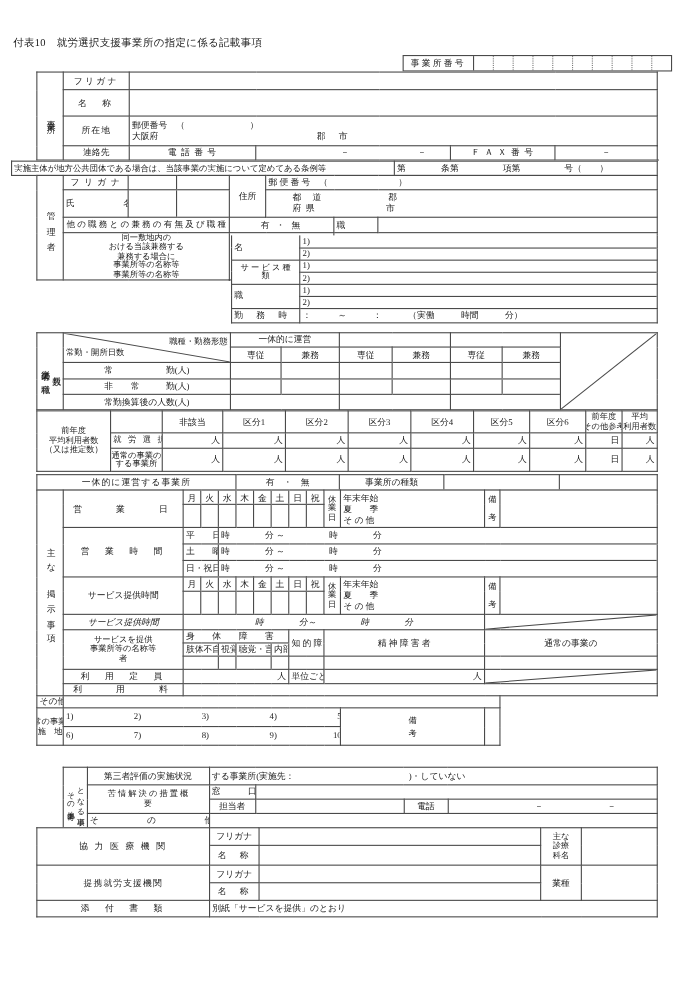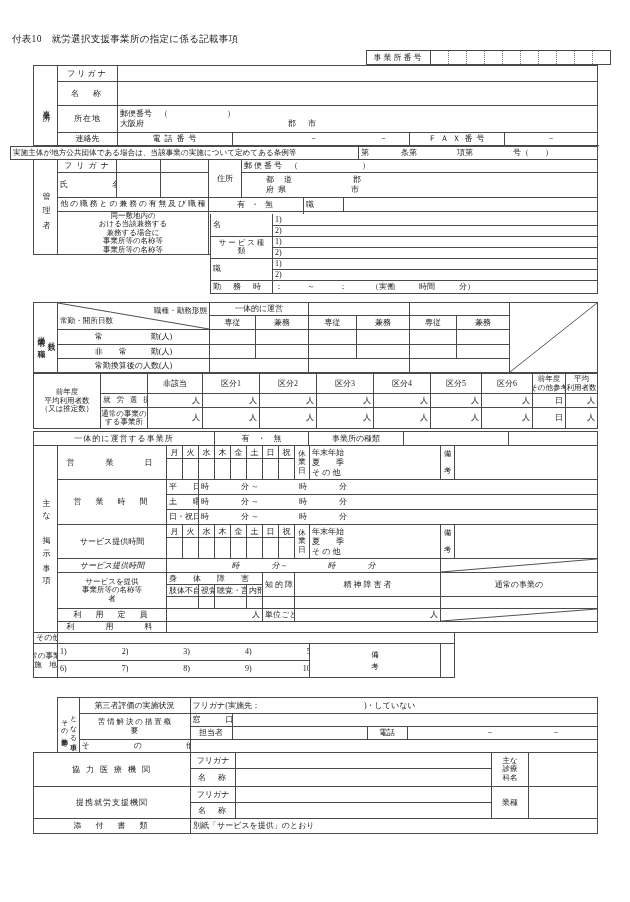--- a/index.html
+++ b/index.html
@@ -697,21 +697,21 @@
     <tbody>
         <tr style="height:16px;">
       <td rowspan="4" class="nolT nolB nolL nolR" style="border:none;"></td>
       <td rowspan="4" class="c">
         <div class="hstack2">
           <div class="vert tight" style="font-size:7px;">その他参考</div>
           <div class="vert tight" style="font-size:7px;">となる事項</div>
         </div>
       </td>
       <td class="c">第三者評価の実施状況</td>
-      <td colspan="4" class="l">フリガナ(実施先：　　　　　　　　　　　　　)・していない</td>
+      <td colspan="4" class="l">する事業所(実施先：　　　　　　　　　　　　　)・していない</td>
     </tr>
     <tr style="height:13px;">
       <td rowspan="2" class="c multi">
         <div class="vstack">
           <span>苦 情 解 決 の 措 置 概</span>
           <span>要</span>
         </div>
       </td>
       <td class="c sp3">窓　　口</td>
       <td colspan="3"></td>

